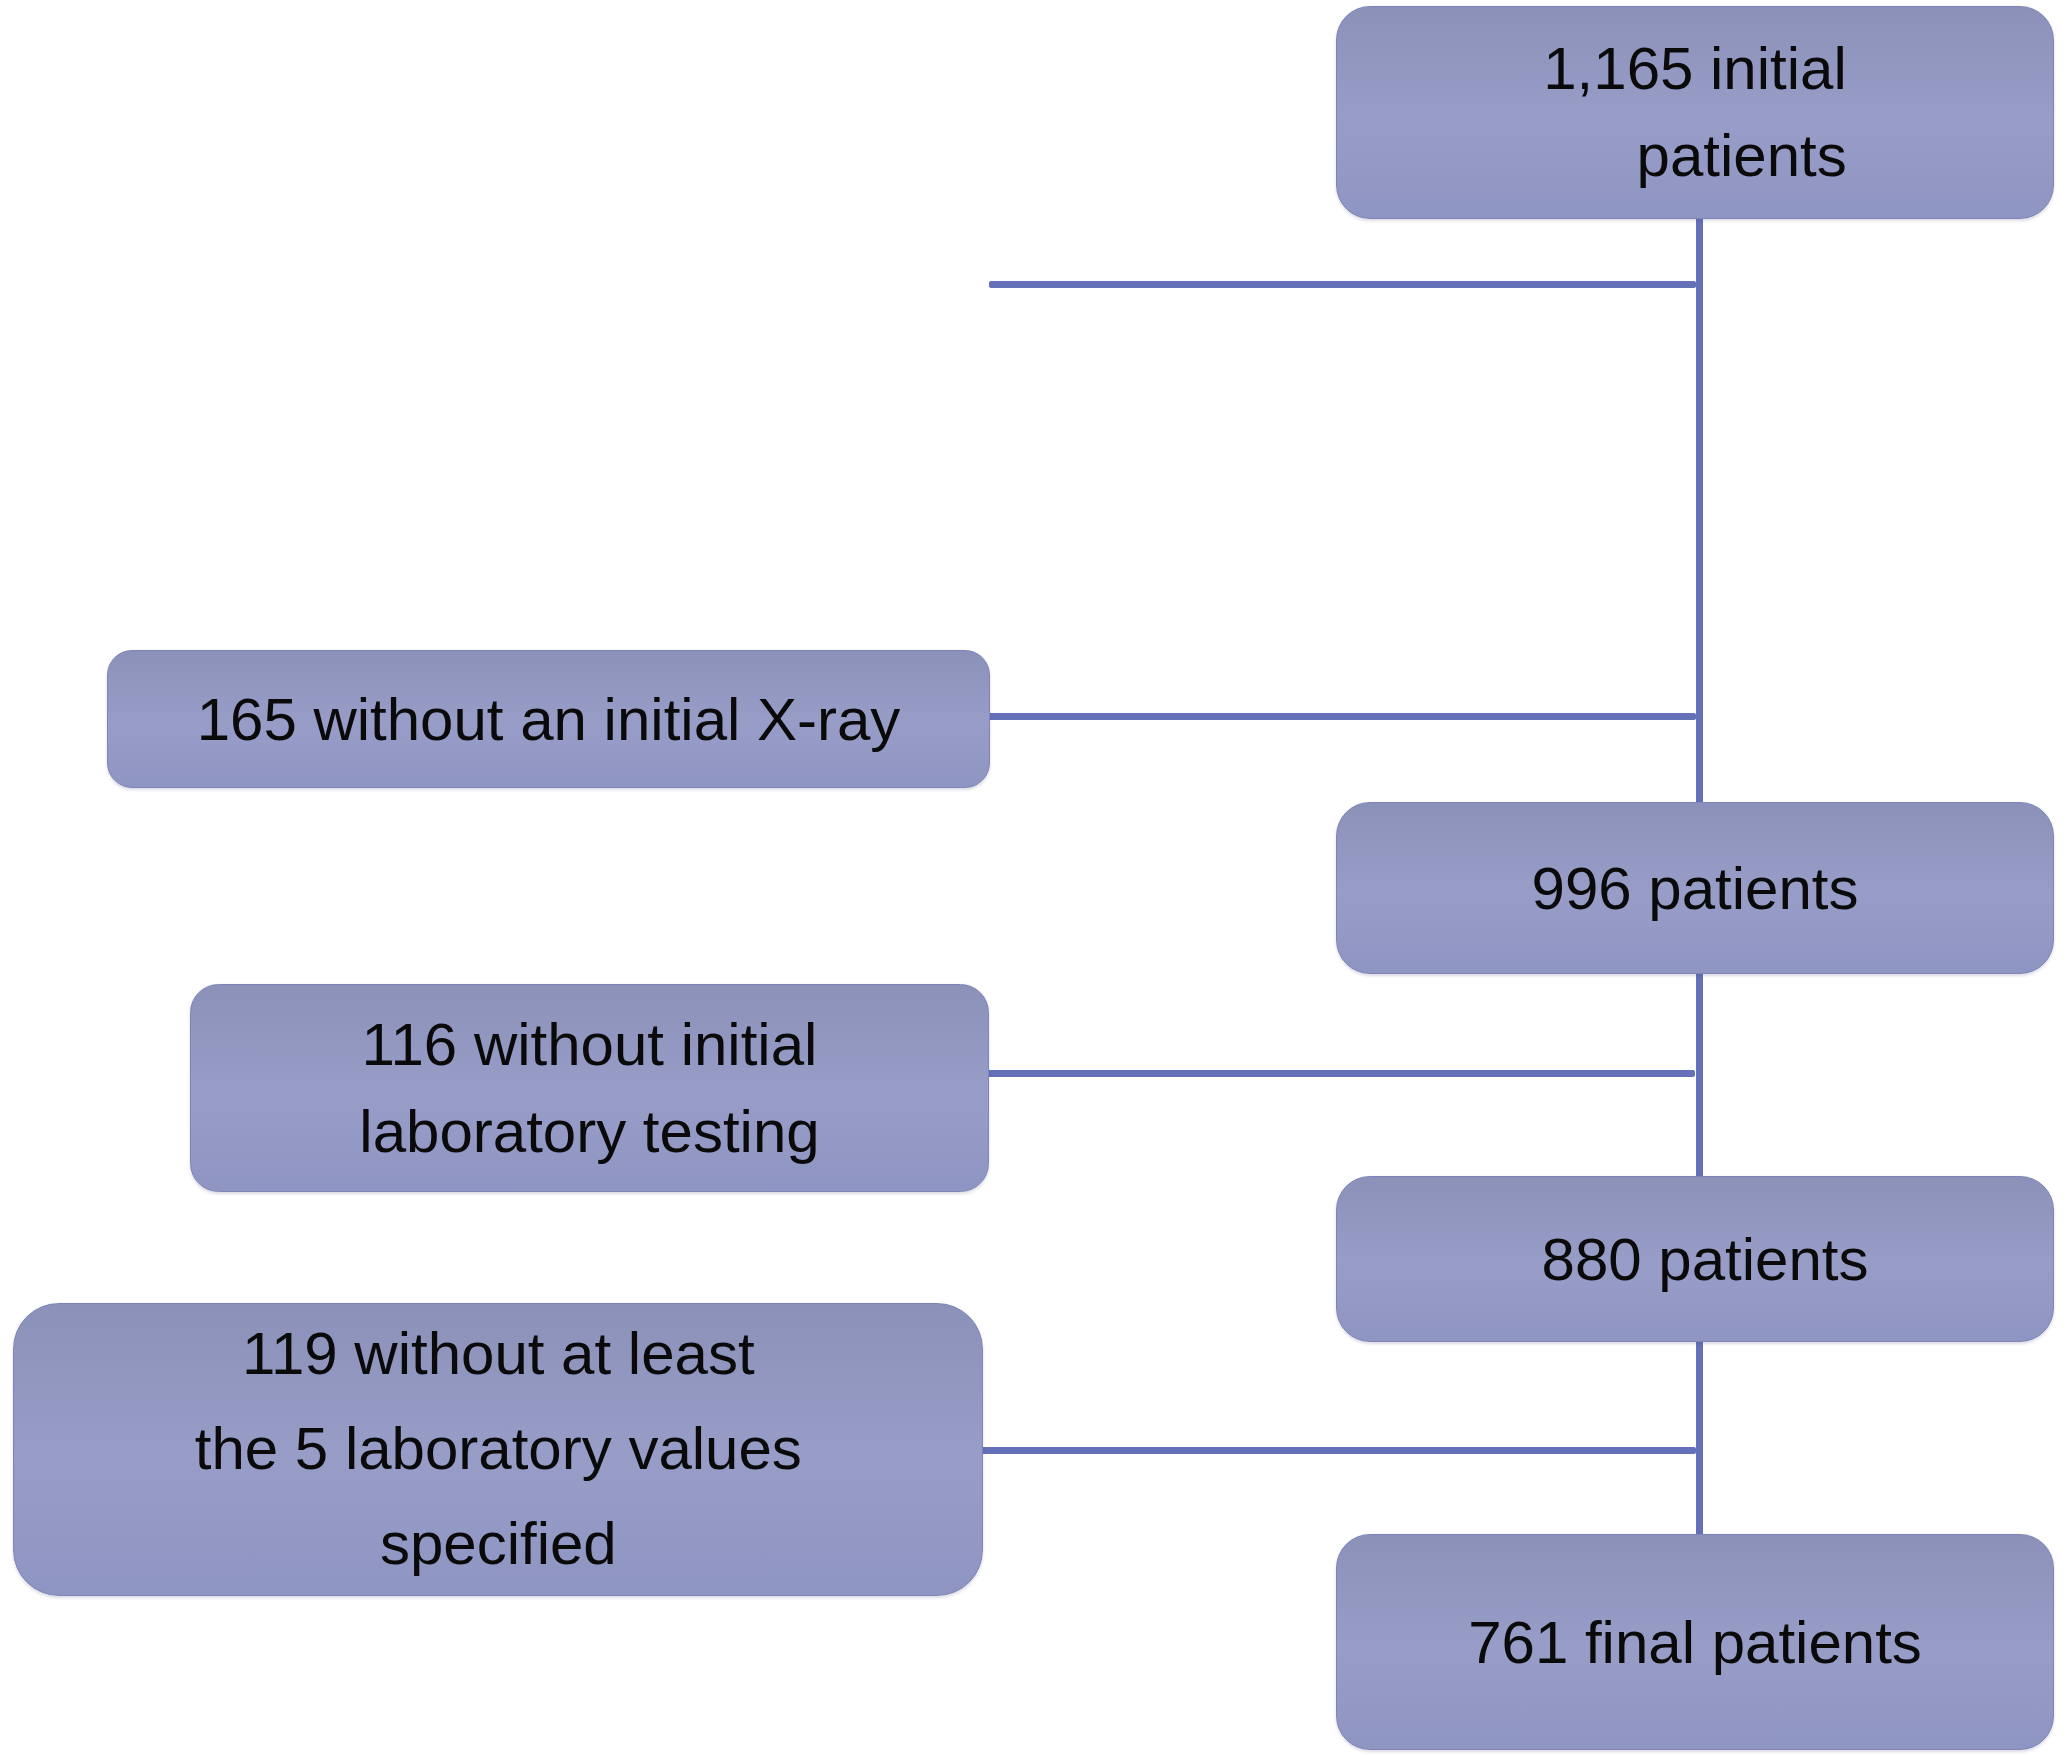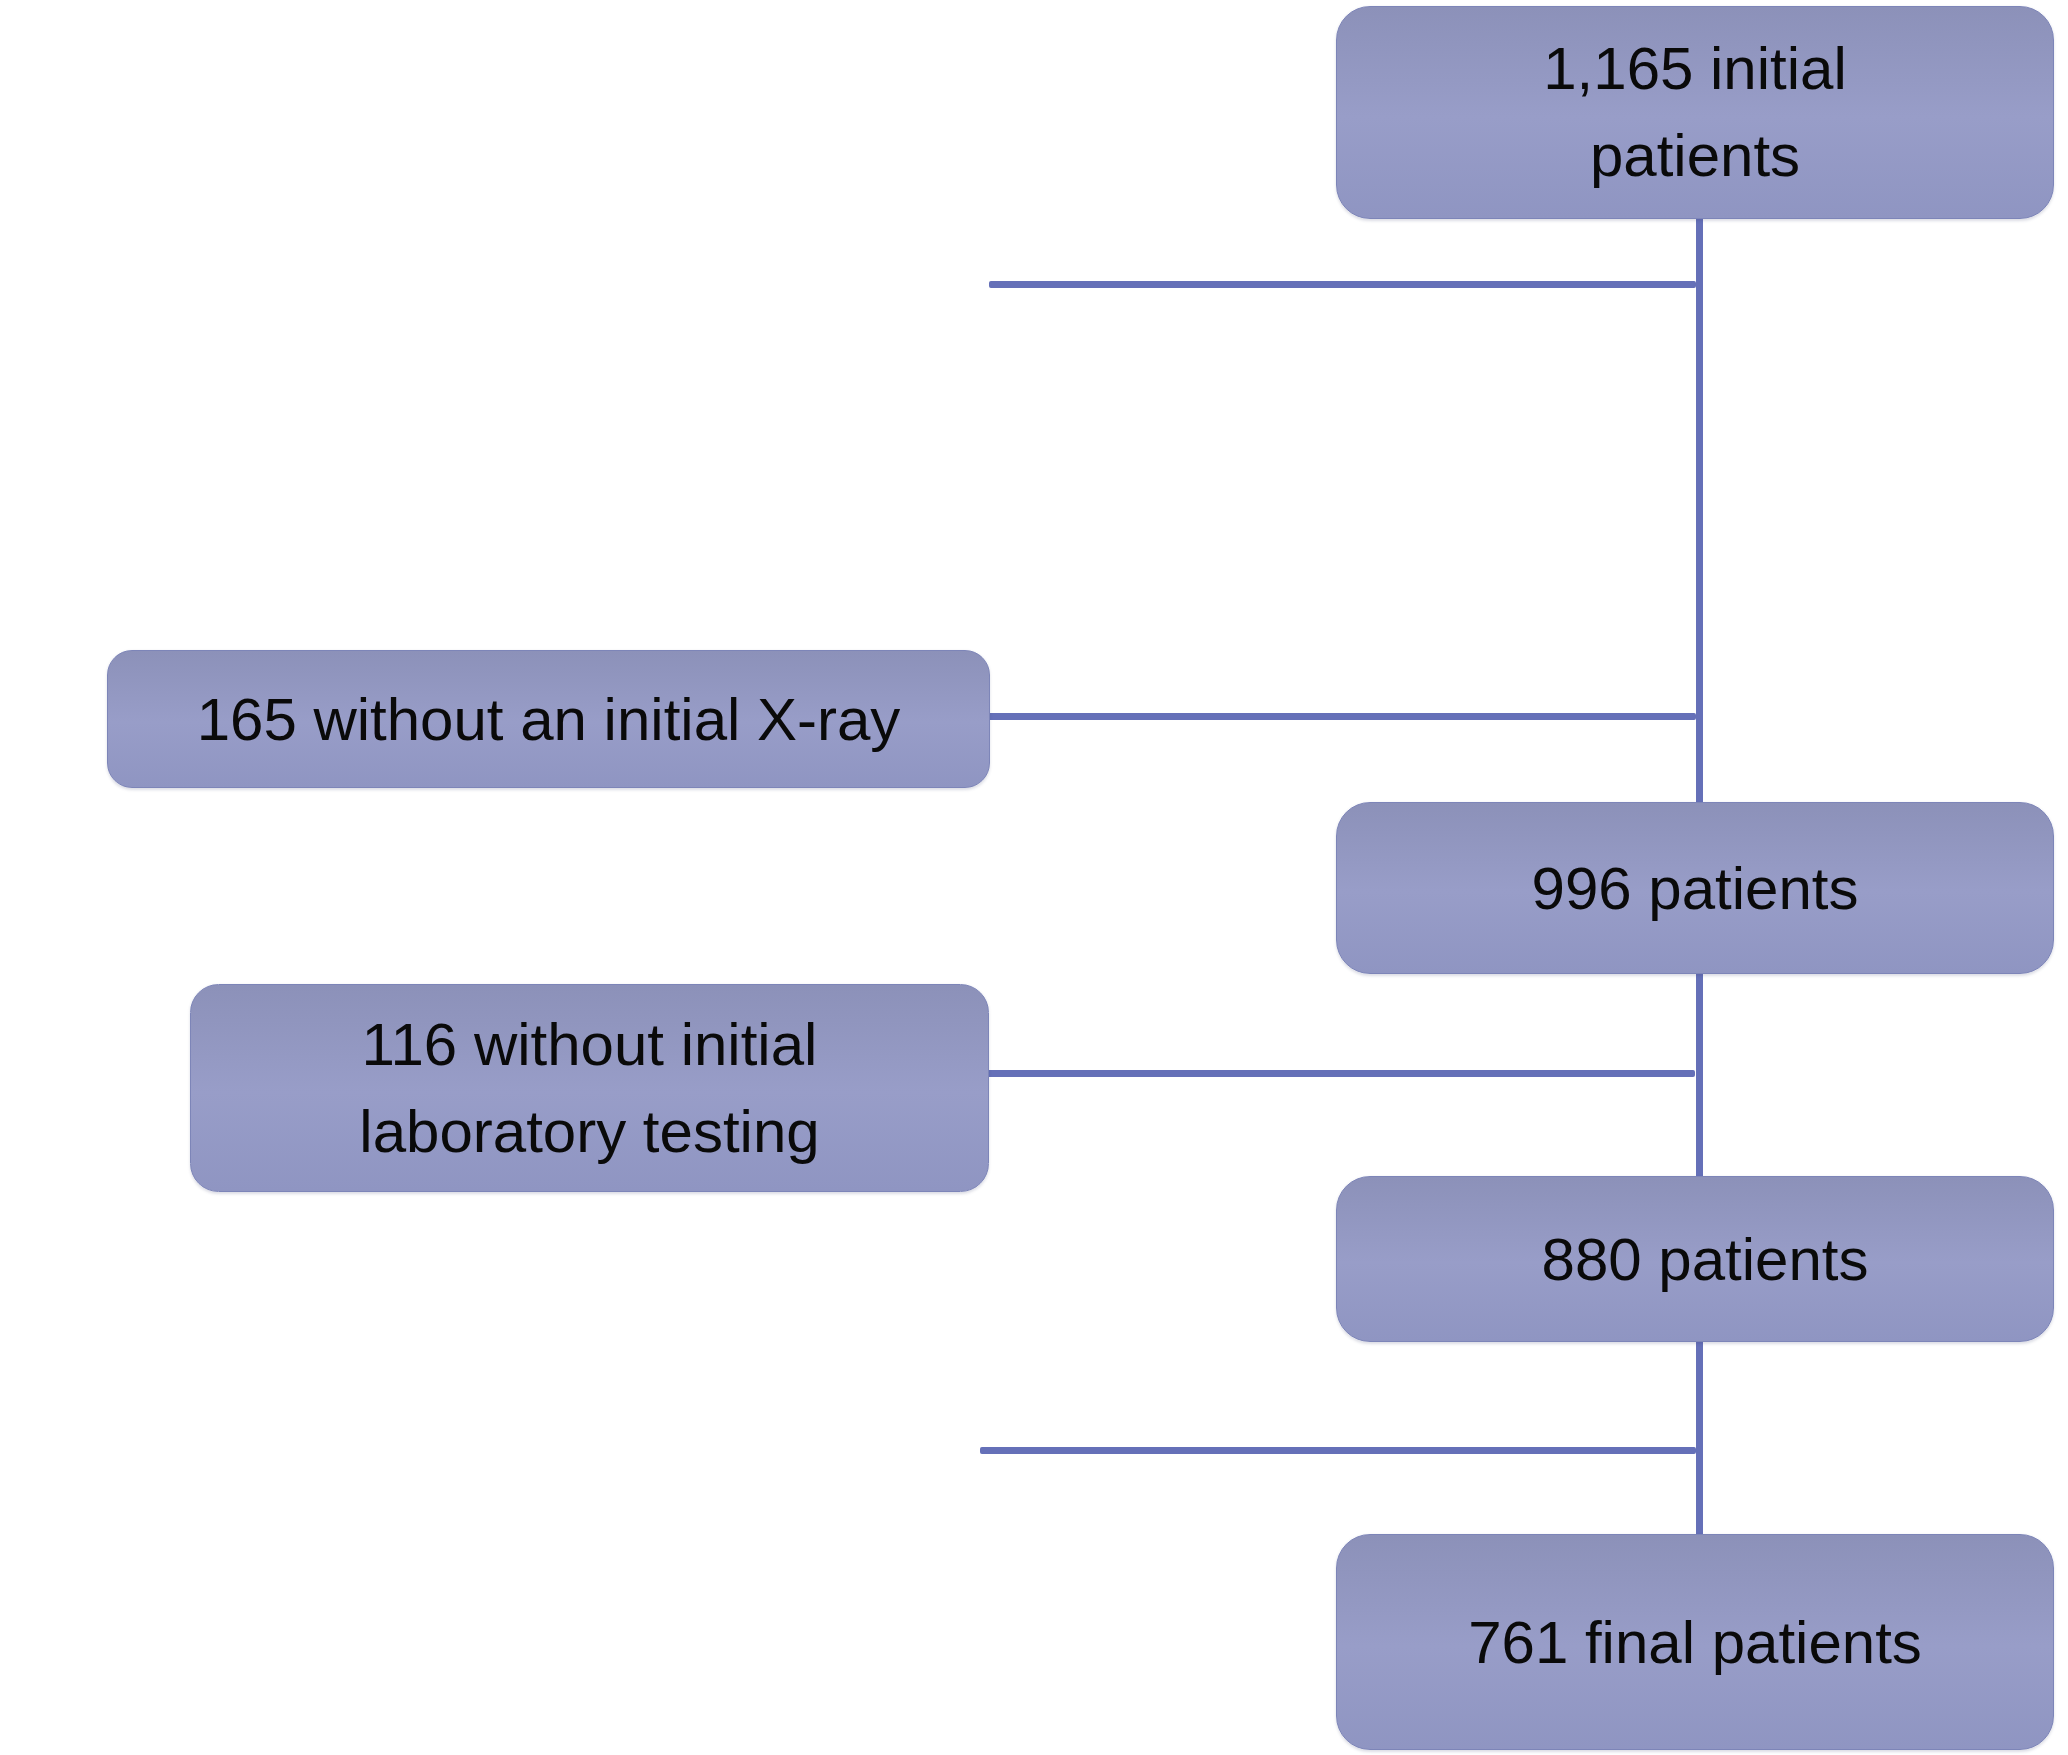--- a/index.html
+++ b/index.html
@@ -32,21 +32,21 @@
     background:linear-gradient(180deg,var(--box-fill-top) 0%,var(--box-fill-mid) 52%,var(--box-fill-bottom) 100%);
     border:1.9px solid var(--box-border);
     box-shadow:0 1.9px 2.9px rgba(60,65,110,0.18);
     display:flex;align-items:center;justify-content:center;
     text-align:center;
     color:var(--text);
     font-size:60px;line-height:1.45;
   }
   .node-label{white-space:pre-line;}
   
-  .node--r{left:1336px;width:718px;border-radius:34px;}
+  .node--r{left:1336px;width:718px;border-radius:34px;text-align:right;}
   .node--r1{top:5.7px;height:213px;}
   .node--r2{top:434px;height:216px;}
   .node--r3{top:802px;height:172px;}
   .node--r4{top:1176px;height:166px;padding-left:20px;}
   .node--r5{top:1534px;height:216px;}
   
   .node--l1{left:174px;width:818px;top:214px;height:139px;border-radius:25px;}
   .node--l2{left:107px;width:883px;top:650px;height:138px;border-radius:25px;}
   .node--l3{left:190px;width:799px;top:984px;height:208px;border-radius:28.5px;}
   .node--l4{left:13.3px;width:970px;top:1303px;height:293px;border-radius:46px;line-height:1.58;}
@@ -82,15 +82,20 @@
     <span class="node-label">761 final patients</span>
   </div>
 
   <div class="node node--l2">
     <span class="node-label">165 without an initial X-ray</span>
   </div>
   <div class="node node--l3">
     <span class="node-label">116 without initial
 laboratory testing</span>
   </div>
+  <div class="node node--l4">
+    <span class="node-label">119 without at least
+the 5 laboratory values
+specified</span>
+  </div>
 
 </div>
 
 
 </body></html>

